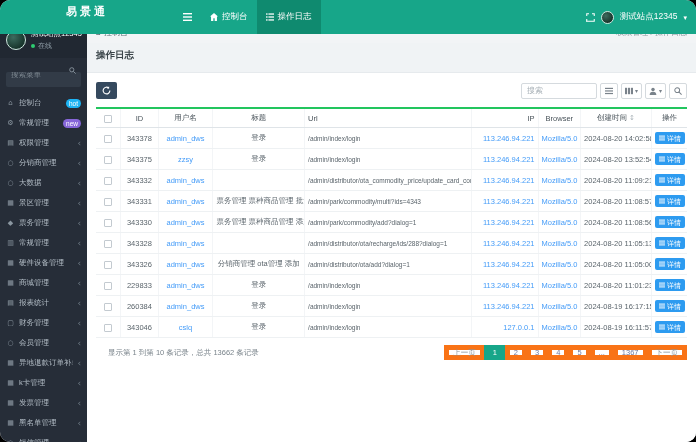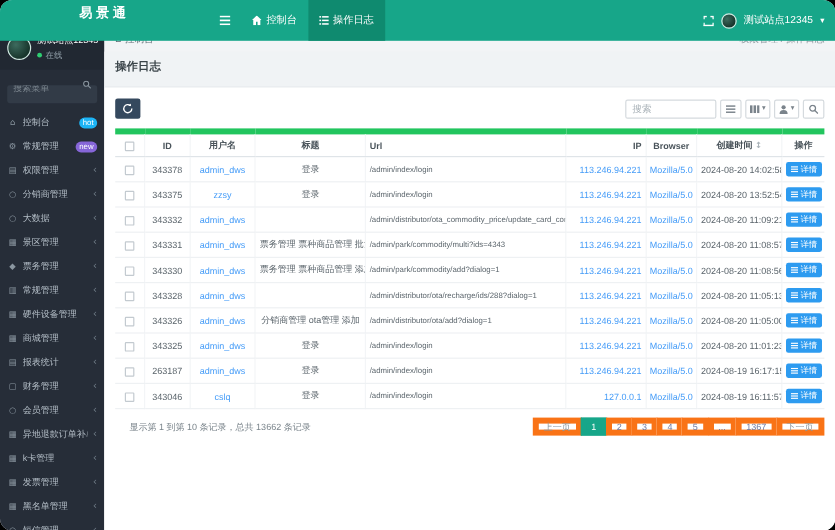--- a/index.html
+++ b/index.html
@@ -53,21 +53,21 @@
 
   .toolbar{display:flex;align-items:center;padding:9px 0 8px;}
   .btn-refresh{width:21px;height:17px;background:var(--refresh-btn);border:none;border-radius:2px;color:#fff;display:flex;align-items:center;justify-content:center;cursor:pointer;}
   .toolbar-right{margin-left:auto;display:flex;align-items:flex-start;gap:3px;}
   .tb-search{width:76px;height:16px;border:1px solid #d5dade;border-radius:2px;font-size:8px;padding:0 5px;color:#555;outline:none;}
   .tb-search::placeholder{color:#a7b0b6;}
   .tb-btn{height:16px;min-width:18px;padding:0 3px;background:#fff;border:1px solid #d5dade;border-radius:2px;color:#7a838b;display:flex;align-items:center;justify-content:center;gap:2px;cursor:pointer;}
   .tb-btn .caret{color:#7a838b;font-size:6px;}
 
   table{width:100%;border-collapse:collapse;table-layout:fixed;font-size:7.5px;color:#5a646b;}
-  th{font-weight:bold;color:#49535a;padding:4px 3px;border-bottom:1px solid #dfe4e8;border-top:5px solid #22c55e;background:#fff;white-space:nowrap;}
+  th{font-weight:normal;color:#49535a;padding:4px 3px;border-bottom:1px solid #dfe4e8;border-top:2px solid #22c55e;background:#fff;white-space:nowrap;}
   td{padding:4px 3px;border-bottom:1px solid #eef1f3;white-space:nowrap;overflow:hidden;}
   th,td{border-right:1px solid #f3f5f7;}
   th:last-child,td:last-child{border-right:none;}
   .al{text-align:left;} .ac{text-align:center;} .ar{text-align:right;}
   .cb{display:inline-block;width:8px;height:8px;border:1px solid #c3cad0;border-radius:1px;background:#fff;vertical-align:middle;cursor:pointer;}
   .lnk{color:var(--link);cursor:pointer;}
   .cell-url{font-size:6.5px;color:#5a646b;}
   .sort{color:#aab3b9;font-size:7px;margin-left:2px;font-family:"DejaVu Sans",sans-serif;}
   .btn-detail{display:inline-flex;align-items:center;gap:2px;background:var(--detail-btn);color:#fff;font-size:7px;line-height:1;padding:2.5px 4px;border-radius:2px;cursor:pointer;}
 
@@ -514,21 +514,21 @@
                       <rect y="7.4" width="10" height="1.6"></rect>
                     </g>
                   </svg>
         <span>详情</span>
       </span>
     </td>
   </tr>
 
   <tr>
     <td class="ac"><span class="cb"></span></td>
-    <td class="ac">343325</td>
+    <td class="ac">229833</td>
     <td class="ac lnk">admin_dws</td>
     <td class="ac">登录</td>
     <td class="al cell-url">/admin/index/login</td>
     <td class="ar lnk">113.246.94.221</td>
     <td class="ac lnk">Mozilla/5.0</td>
     <td class="ac">2024-08-20 11:01:23</td>
     <td class="ac">
       <span class="btn-detail">
         <svg width="6" height="6" viewBox="0 0 10 10">
                     <g fill="#fff">
@@ -537,21 +537,21 @@
                       <rect y="7.4" width="10" height="1.6"></rect>
                     </g>
                   </svg>
         <span>详情</span>
       </span>
     </td>
   </tr>
 
   <tr>
     <td class="ac"><span class="cb"></span></td>
-    <td class="ac">263187</td>
+    <td class="ac">260384</td>
     <td class="ac lnk">admin_dws</td>
     <td class="ac">登录</td>
     <td class="al cell-url">/admin/index/login</td>
     <td class="ar lnk">113.246.94.221</td>
     <td class="ac lnk">Mozilla/5.0</td>
     <td class="ac">2024-08-19 16:17:15</td>
     <td class="ac">
       <span class="btn-detail">
         <svg width="6" height="6" viewBox="0 0 10 10">
                     <g fill="#fff">

